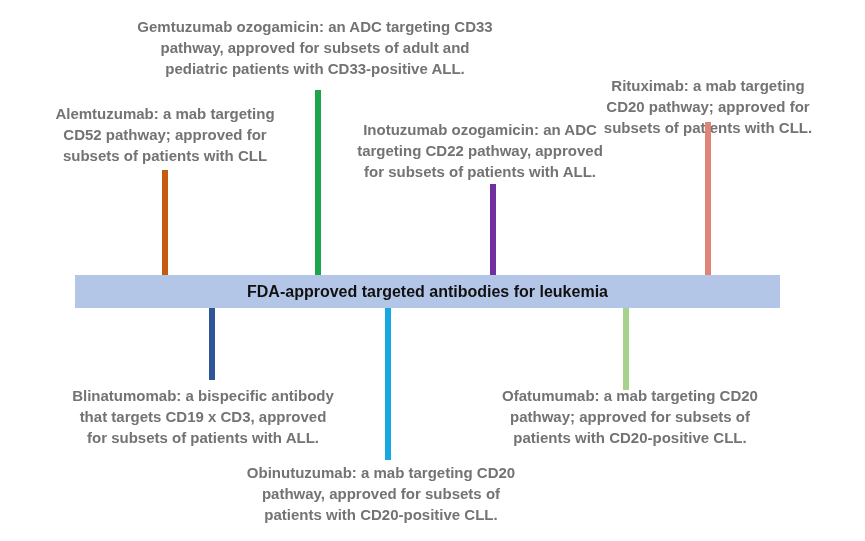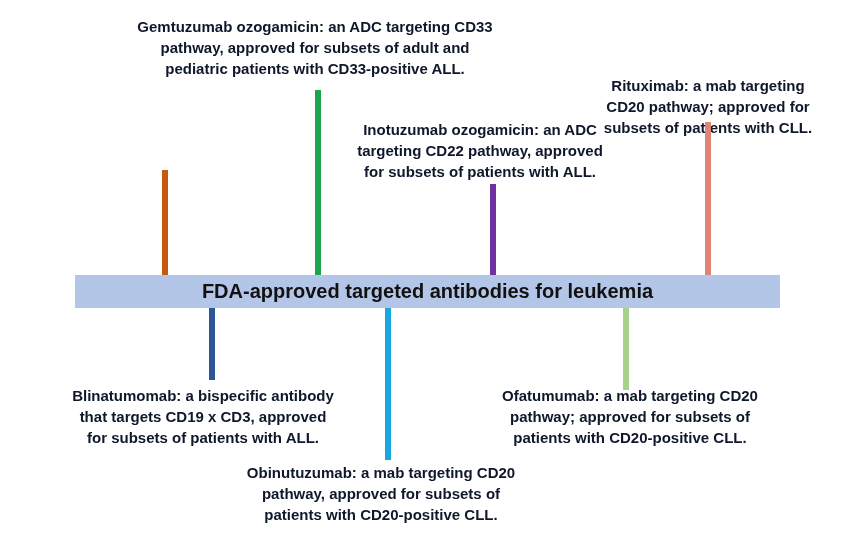--- a/index.html
+++ b/index.html
@@ -11,40 +11,40 @@
     font-family: "Liberation Sans", sans-serif;
     overflow: hidden;
   }
   .label {
     position: absolute;
     font-weight: bold;
     font-size: 15px;
     line-height: 21px;
     text-align: center;
     white-space: pre-line;
-    color: #0f172a;
+    color: #737373;
   }
   .connector {
     position: absolute;
     width: 6px;
   }
   .bar {
     position: absolute;
     left: 75px;
     top: 275px;
     width: 705px;
     height: 33px;
     display: flex;
     align-items: center;
     justify-content: center;
     z-index: 2;
   }
   .bar-title {
     font-weight: bold;
-    font-size: 20px;
+    font-size: 16px;
     color: #111111;
   }
   
   .lbl-gemtuzumab   { left: 105px; top: 16px;  width: 420px; }
   .lbl-alemtuzumab  { left: 25px;  top: 103px; width: 280px; }
   .lbl-inotuzumab   { left: 330px; top: 119px; width: 300px; }
   .lbl-rituximab    { left: 568px; top: 59px;  width: 280px; margin-top: 16px; }
   .lbl-blinatumomab { left: 43px;  top: 385px; width: 320px; }
   .lbl-obinutuzumab { left: 216px; top: 462px; width: 330px; }
   .lbl-ofatumumab   { left: 475px; top: 385px; width: 310px; }
@@ -55,20 +55,23 @@
   .con-rituximab    { left: 705px; top: 122px; height: 153px; }
   .con-blinatumomab { left: 209px; top: 308px; height: 72px;  }
   .con-obinutuzumab { left: 385px; top: 308px; height: 152px; }
   .con-ofatumumab   { left: 623px; top: 308px; height: 82px;  }
 </style>
 </head>
 <body>
 
 <div class="canvas">
 
+  <div class="label lbl-alemtuzumab">Alemtuzumab: a mab targeting
+CD52 pathway; approved for
+subsets of patients with CLL</div>
   <div class="label lbl-gemtuzumab">Gemtuzumab ozogamicin: an ADC targeting CD33
 pathway, approved for subsets of adult and
 pediatric patients with CD33-positive ALL.</div>
   <div class="label lbl-inotuzumab">Inotuzumab ozogamicin: an ADC
 targeting CD22 pathway, approved
 for subsets of patients with ALL.</div>
   <div class="label lbl-rituximab">Rituximab: a mab targeting
 CD20 pathway; approved for
 subsets of patients with CLL.</div>
   <div class="label lbl-blinatumomab">Blinatumomab: a bispecific antibody

